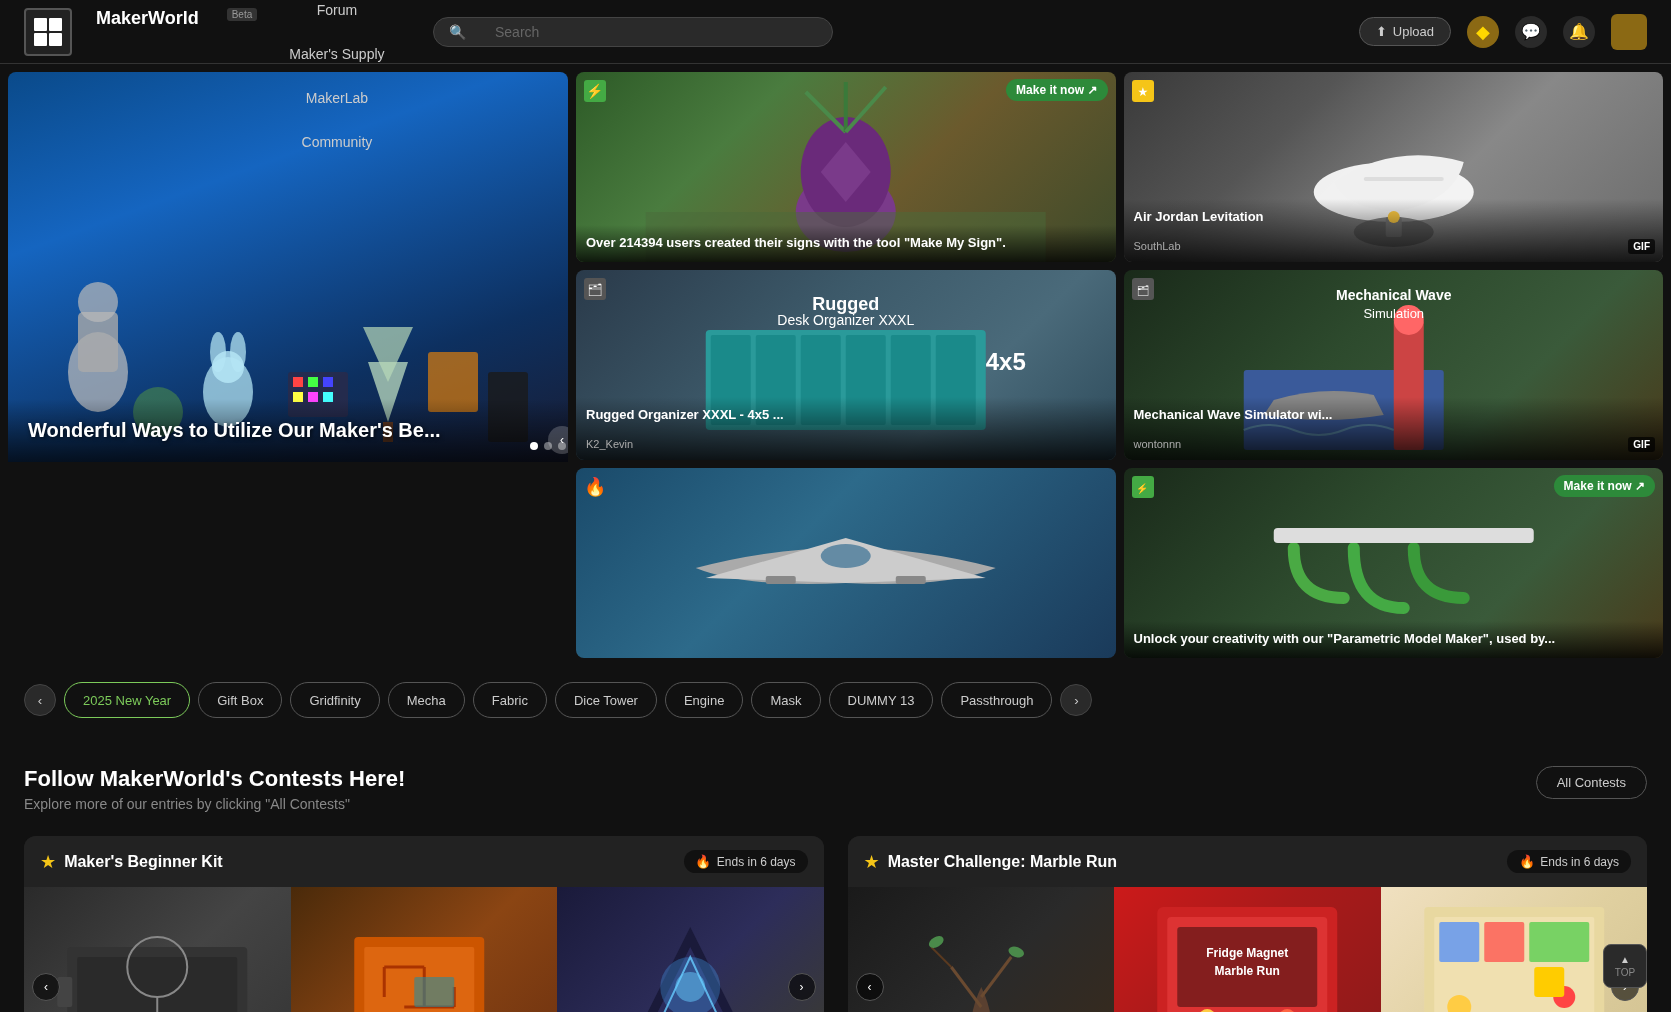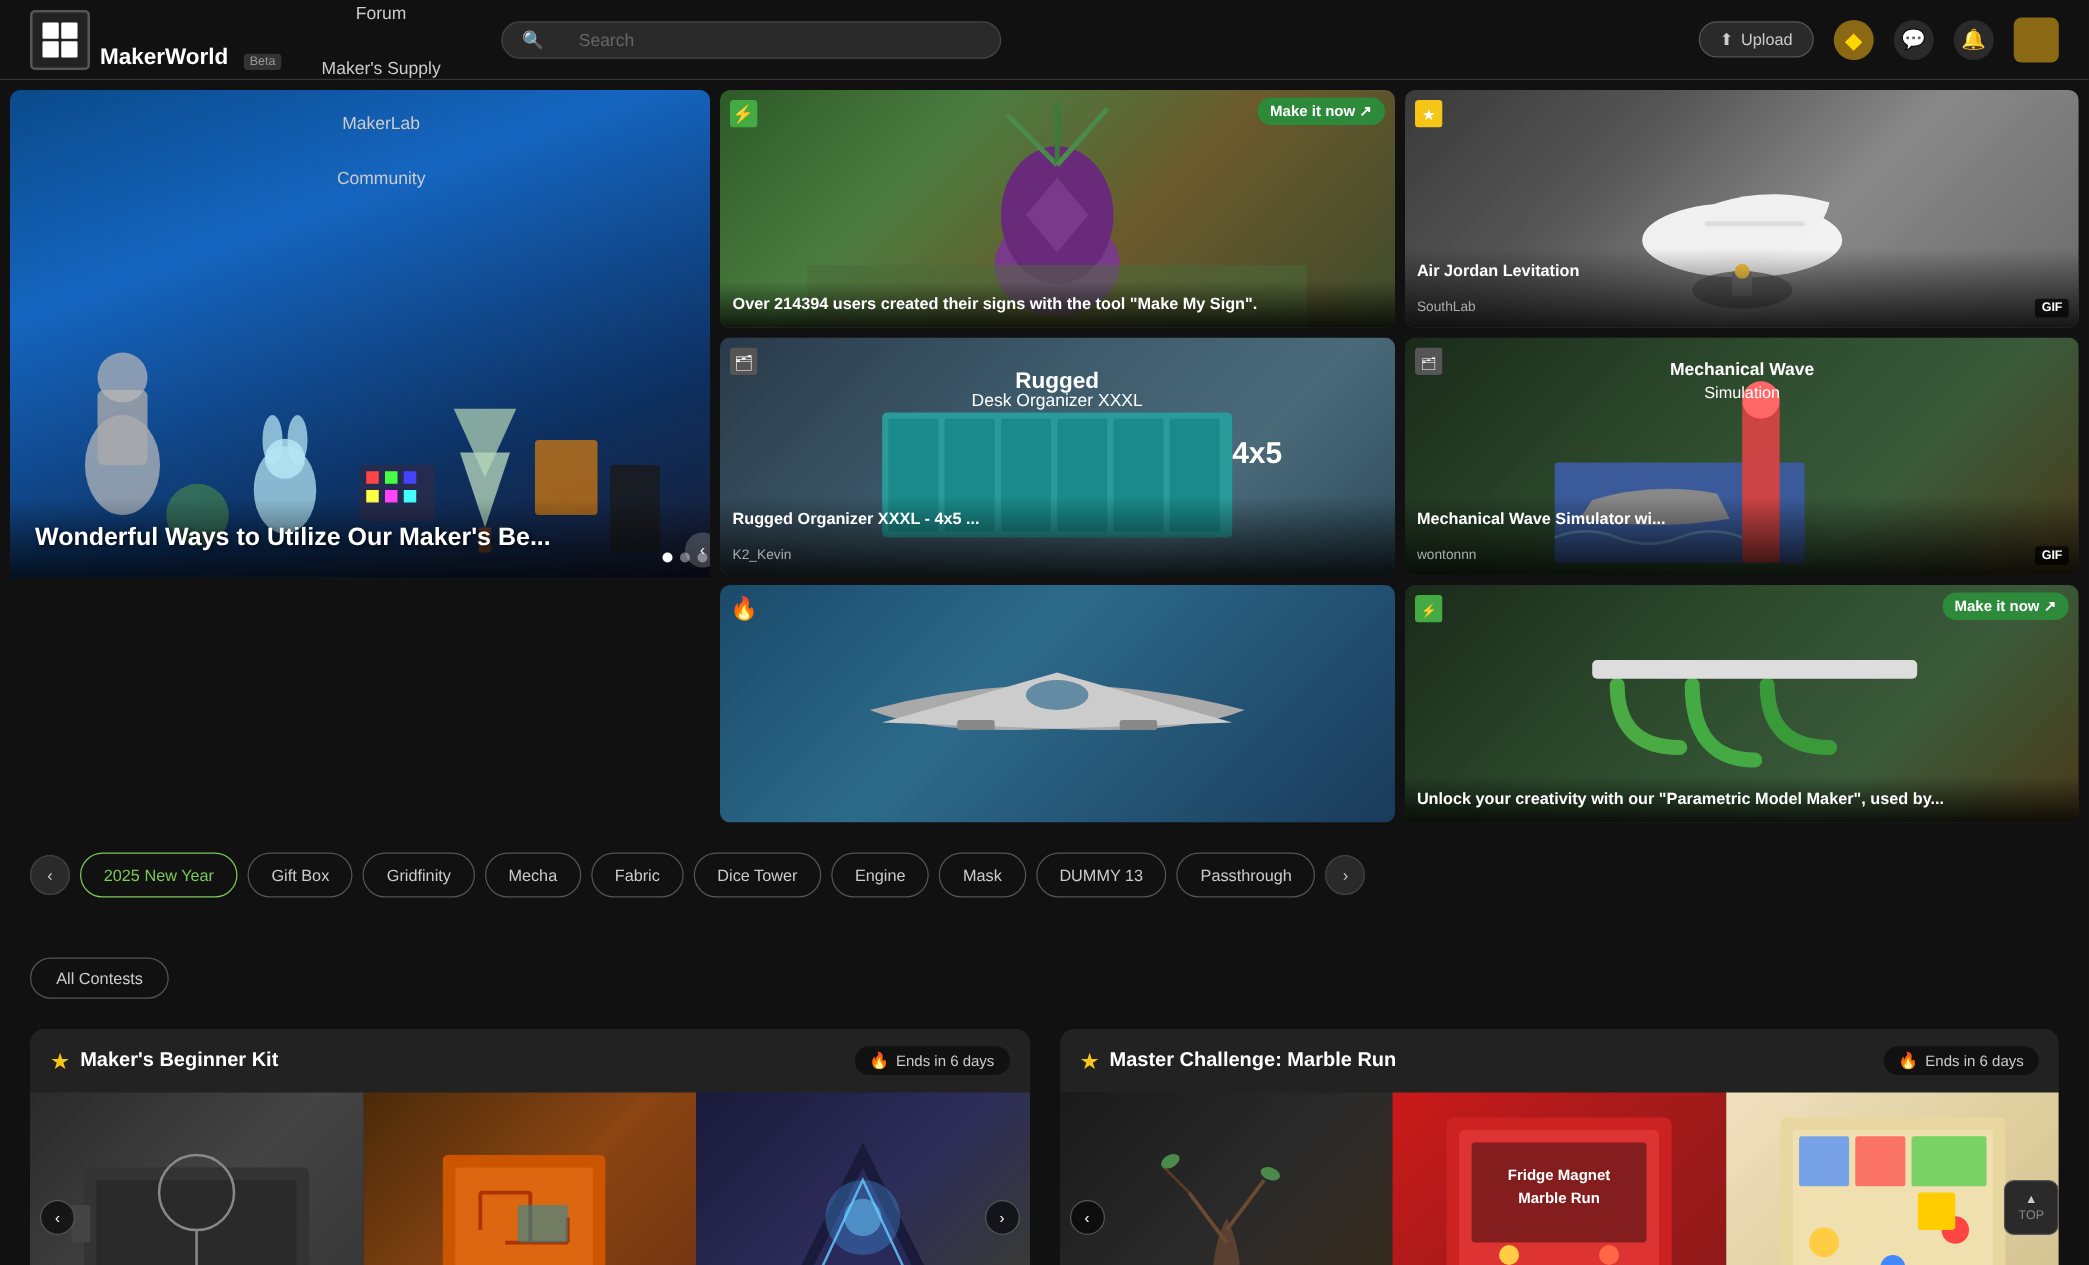--- a/index.html
+++ b/index.html
@@ -4,21 +4,21 @@
   <style>
     * { margin: 0; padding: 0; box-sizing: border-box; }
     body { background: #1a1a1a; color: #fff; font-family: -apple-system, BlinkMacSystemFont, 'Segoe UI', sans-serif; width: 1671px; overflow-x: hidden; }
 
     
     .navbar {
       display: flex; align-items: center; height: 64px;
       background: #111; padding: 0 24px; gap: 32px;
       border-bottom: 1px solid #333; position: sticky; top: 0; z-index: 100;
     }
-    .logo { display: flex; align-items: flex-end; gap: 8px; flex-shrink: 0; }
+    .logo { display: flex; align-items: flex-start; gap: 24px; flex-shrink: 0; }
     .logo-icon { width: 48px; height: 48px; background: #222; border: 2px solid #555; display: flex; align-items: center; justify-content: center; font-size: 20px; border-radius: 4px; }
     .logo-text { font-size: 18px; font-weight: 700; color: #fff; }
     .logo-beta { font-size: 10px; color: #999; background: #333; padding: 1px 5px; border-radius: 3px; margin-left: 4px; }
     .nav-links { display: flex; gap: 28px; align-items: center; flex-direction: column; }
     .nav-link { color: #ccc; font-size: 14px; cursor: pointer; white-space: nowrap; }
     .search-bar {
       flex: 1; max-width: 400px; display: flex; align-items: center;
       background: #2a2a2a; border: 1px solid #444; border-radius: 20px;
       padding: 6px 16px; gap: 8px; margin-left: 16px;
     }
@@ -403,20 +403,24 @@
   </div>
   <div class="tag-pill">
     <span>Passthrough</span>
   </div>
 
   <button class="tag-nav">›</button>
 </div>
 
 <div class="contests-section">
   <div class="contests-header">
+    <div>
+      <div class="contests-title">Follow MakerWorld's Contests Here!</div>
+      <div class="contests-subtitle">Explore more of our entries by clicking "All Contests"</div>
+    </div>
     <button class="all-contests-btn">All Contests</button>
   </div>
 
   <div class="contests-grid">
 
     <div class="contest-card">
       <div class="contest-header">
         <div class="contest-name-row">
           <span style="color:#f5c518;font-size:18px;">★</span>
           <span class="contest-name">Maker's Beginner Kit</span>

